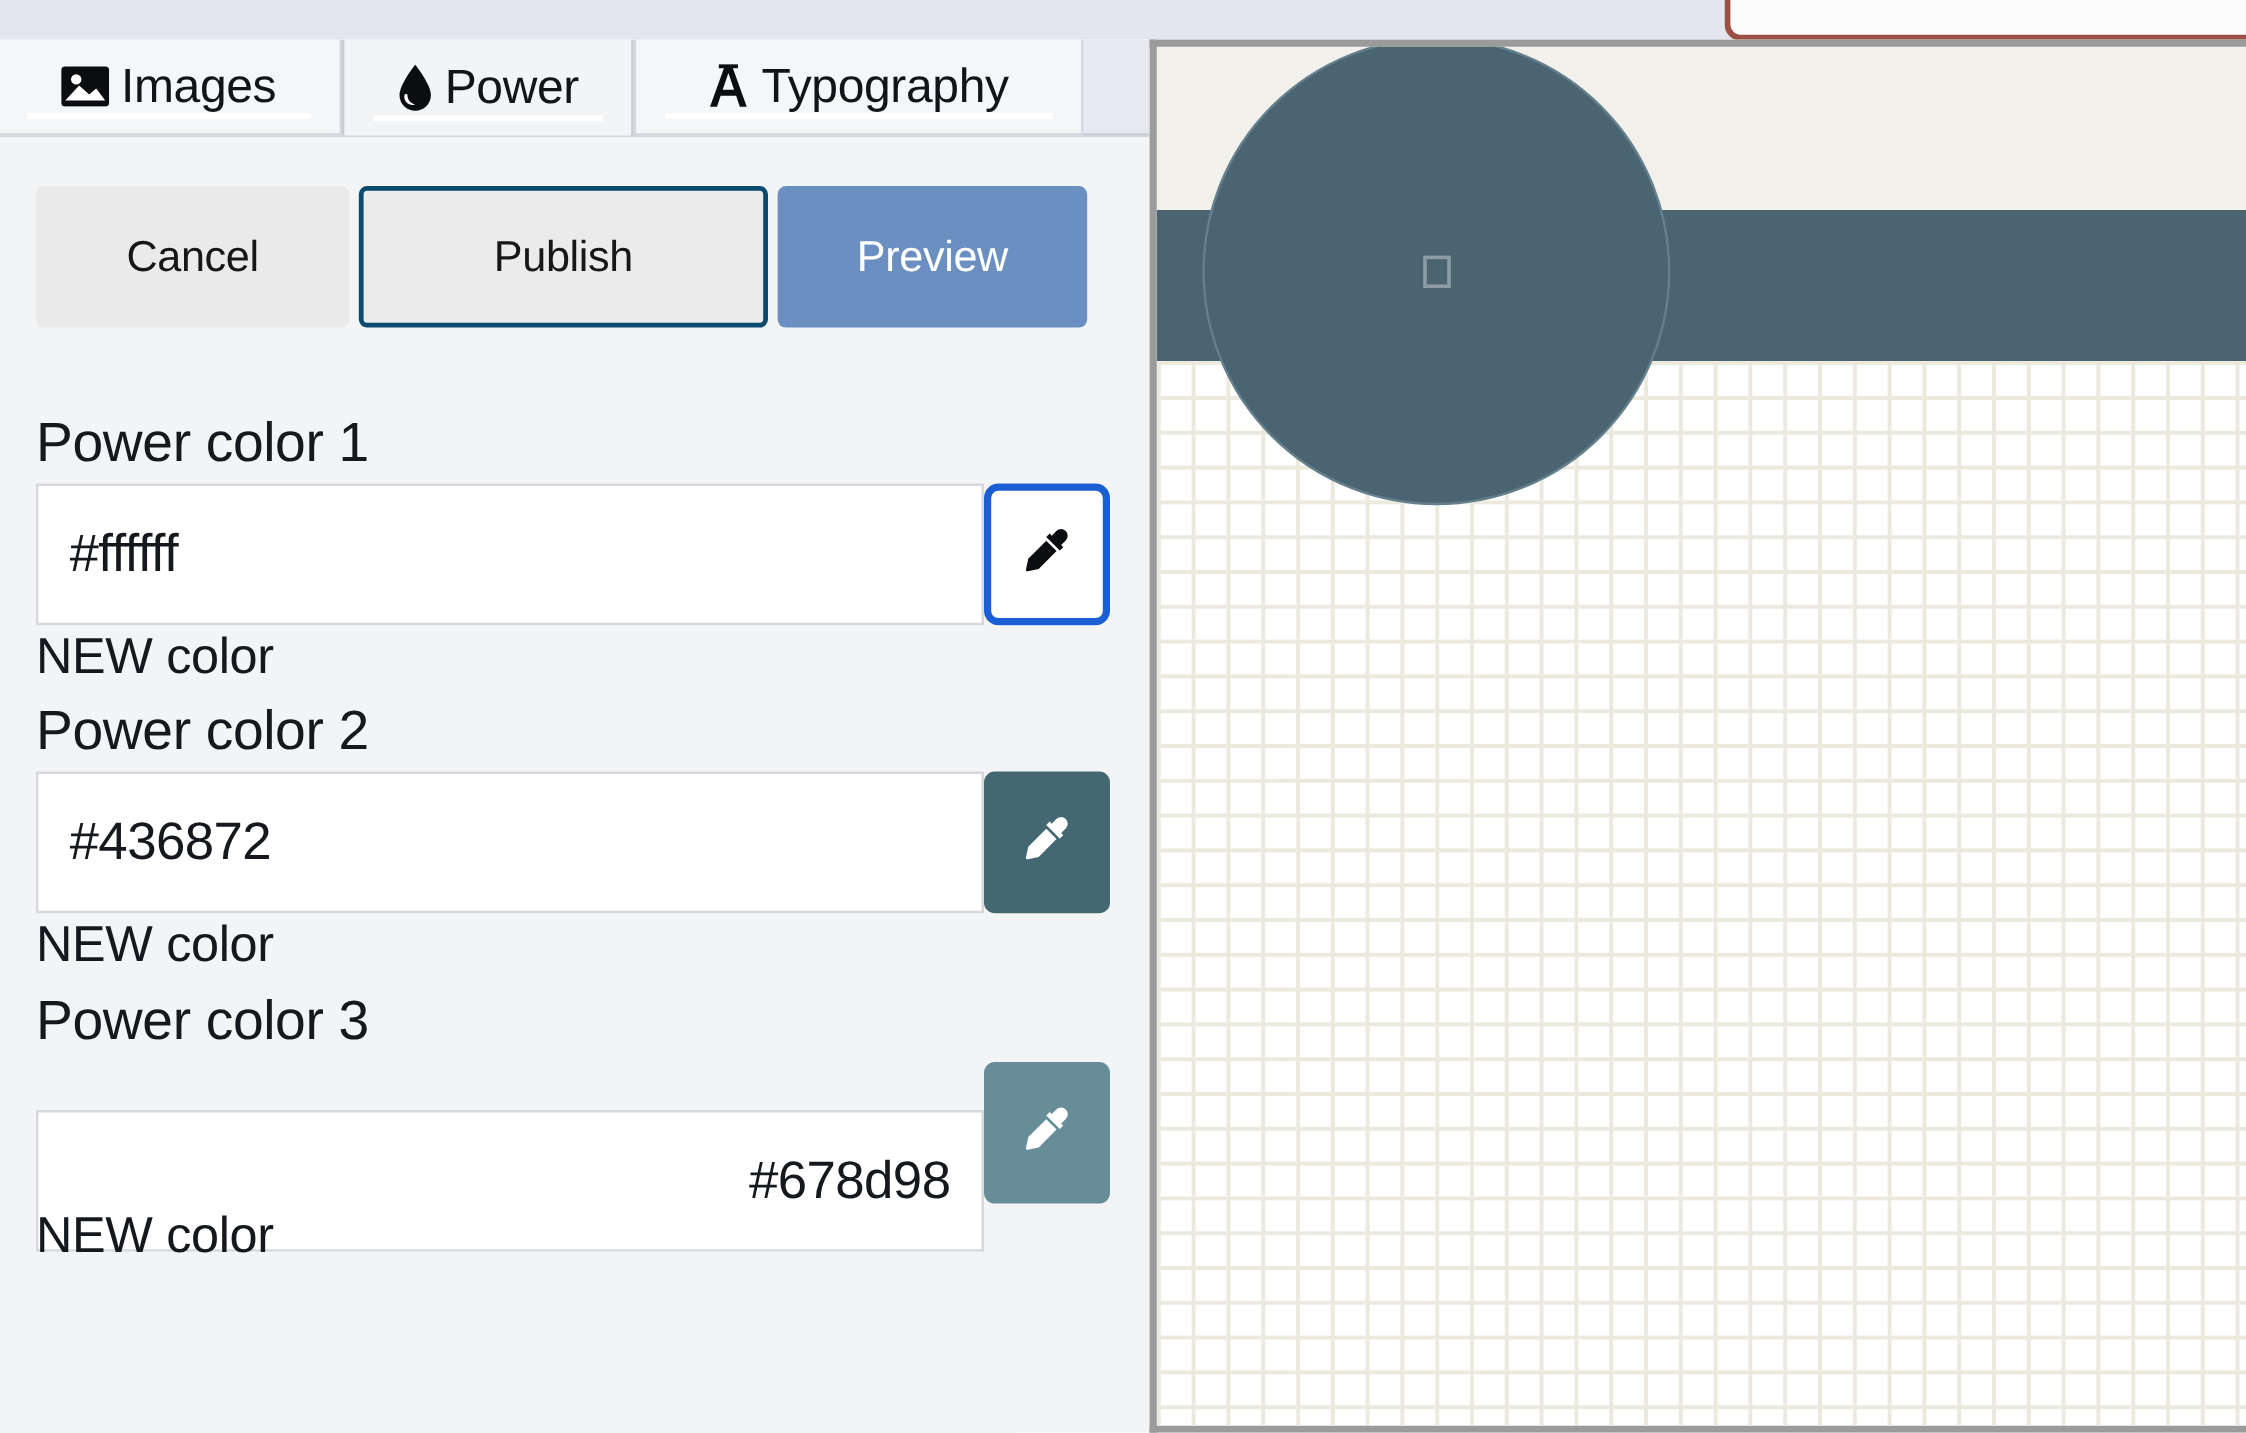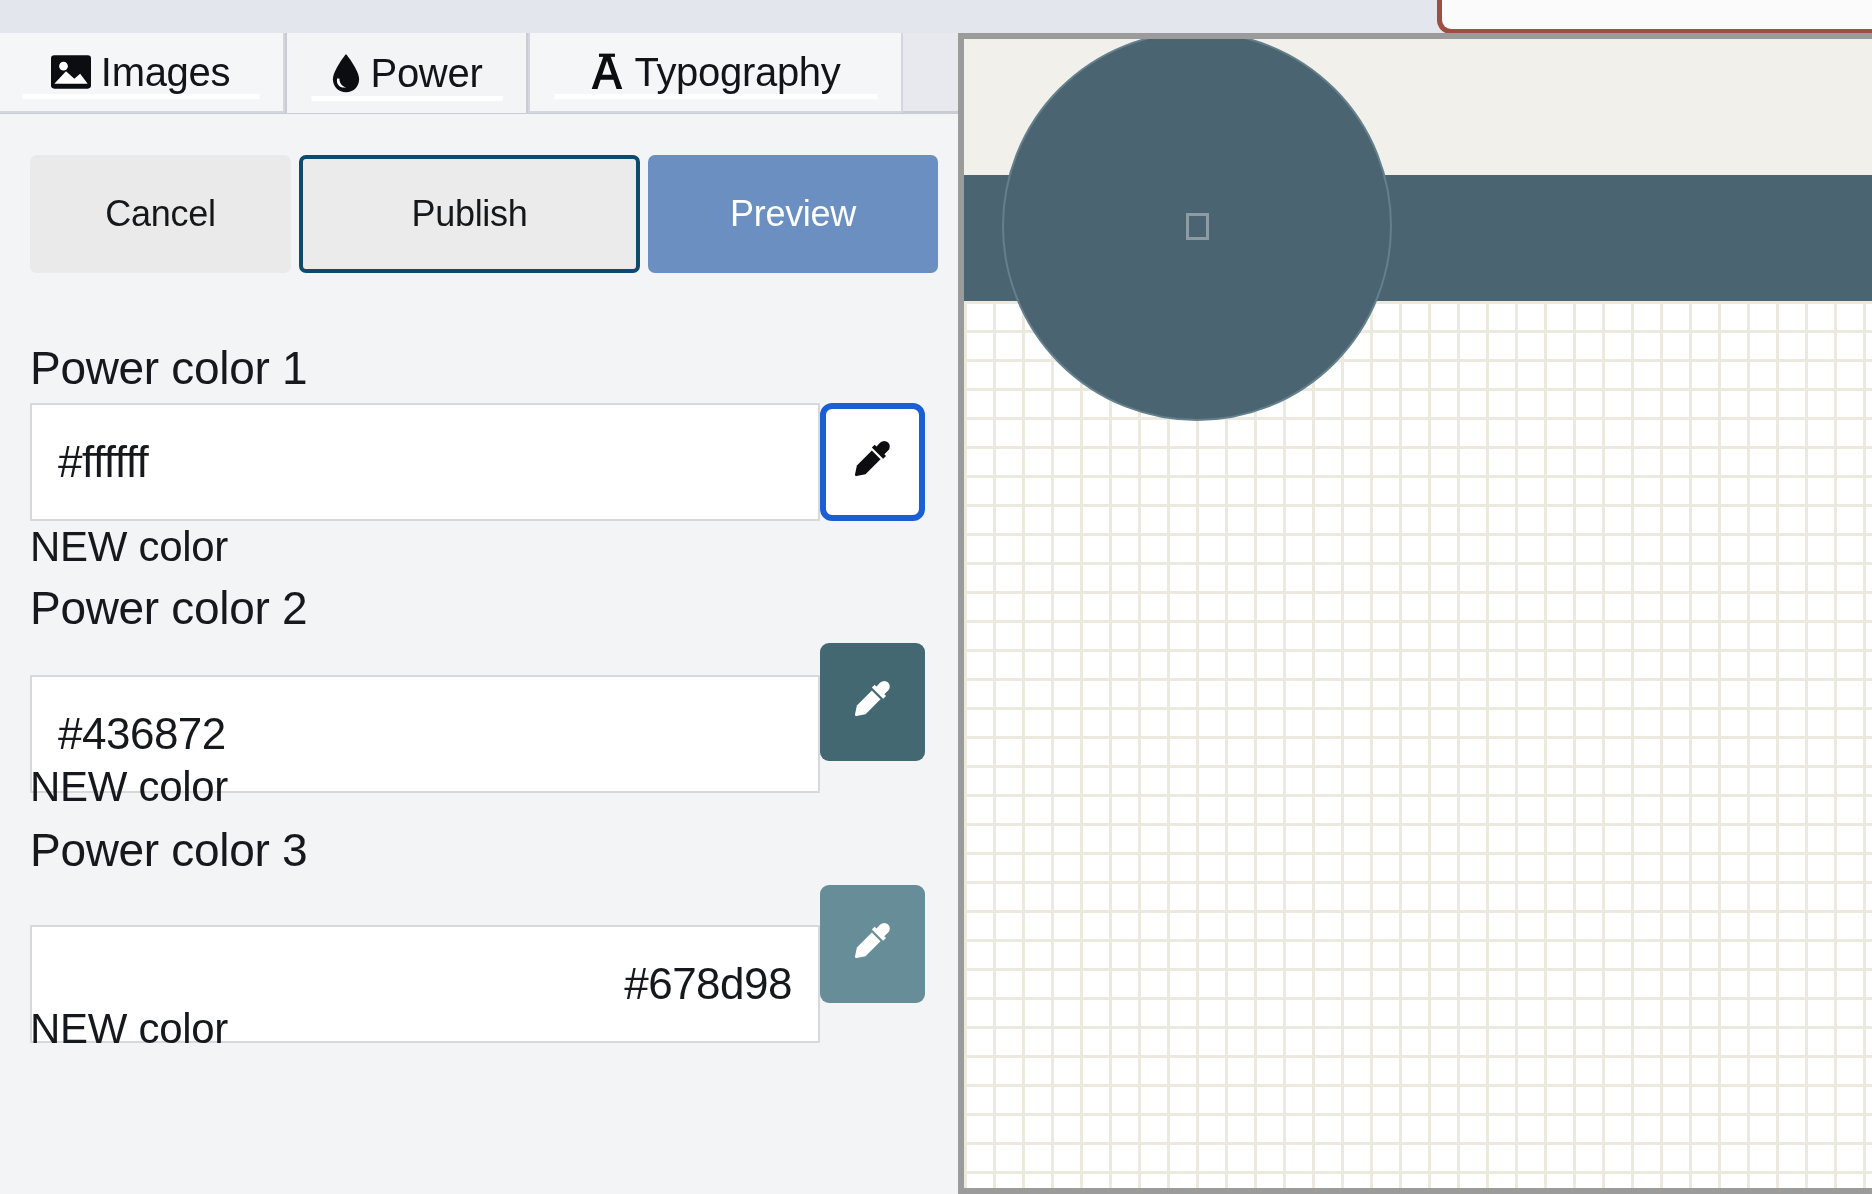--- a/index.html
+++ b/index.html
@@ -105,21 +105,21 @@
     background: #eaeaea;
     color: #151719;
   }
   .btn-publish {
     left: 299px; width: 341px;
     background: #ebebeb;
     color: #151719;
     border: 4px solid #0c4a6e;
   }
   .btn-preview {
-    left: 648px; width: 290px;
+    left: 648px; width: 258px;
     background: #6b8fc0;
     color: #ffffff;
   }
 
   
   .field-label {
     position: absolute; left: 30px;
     font-size: 46px;
     color: #15181c;
     letter-spacing: -0.3px;
@@ -305,21 +305,21 @@
             <path d="M19.9 2.9 a2.9 2.9 0 0 0-4.1 0 l-2.0 2.0 l-0.9-0.9 l-1.5 1.5 l5.9 5.9 l1.5-1.5 l-0.9-0.9 l2.0-2.0 a2.9 2.9 0 0 0 0-4.1 Z" fill="#0b0d10"></path>
             <path d="M11.4 7.1 L3.6 14.9 L2.6 19.6 c-0.1 0.5 0.3 0.9 0.8 0.8 l4.7-1.0 l7.8-7.8 Z" fill="#0b0d10"></path>
           </svg>
         </span>
       </div>
       <div class="field-note" style="top:490px">NEW color</div>
     </div>
 
     <div>
       <div class="field-label" style="top:548px">Power color 2</div>
-      <input class="color-input" style="top: 610px; margin-top: 32px;" value="#436872">
+      <input class="color-input" style="top: 610px;" value="#436872">
       <div class="swatch-btn" style="top:610px; background:#436872;">
         <span>
           <svg width="46" height="46" viewBox="0 0 24 24">
             <path d="M19.9 2.9 a2.9 2.9 0 0 0-4.1 0 l-2.0 2.0 l-0.9-0.9 l-1.5 1.5 l5.9 5.9 l1.5-1.5 l-0.9-0.9 l2.0-2.0 a2.9 2.9 0 0 0 0-4.1 Z" fill="#ffffff"></path>
             <path d="M11.4 7.1 L3.6 14.9 L2.6 19.6 c-0.1 0.5 0.3 0.9 0.8 0.8 l4.7-1.0 l7.8-7.8 Z" fill="#ffffff"></path>
           </svg>
         </span>
       </div>
       <div class="field-note" style="top:730px">NEW color</div>
     </div>

